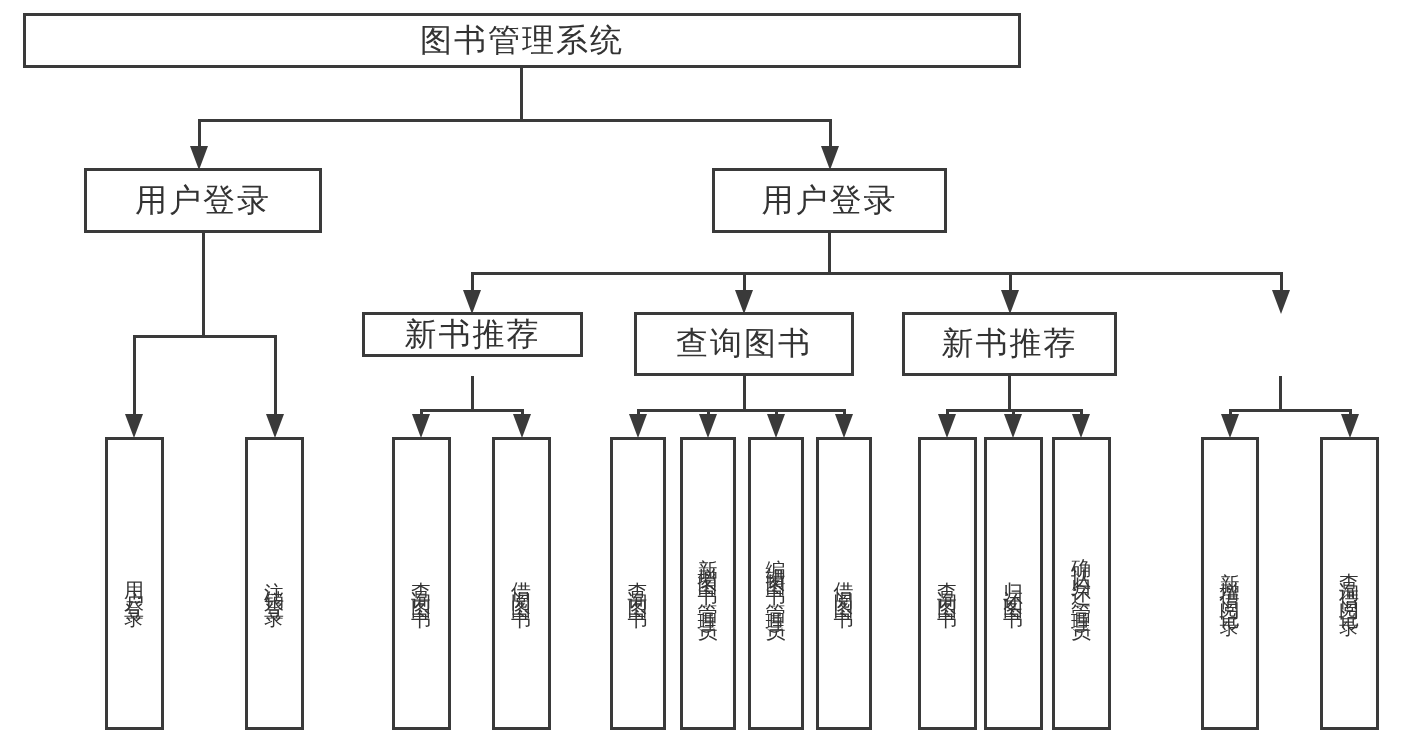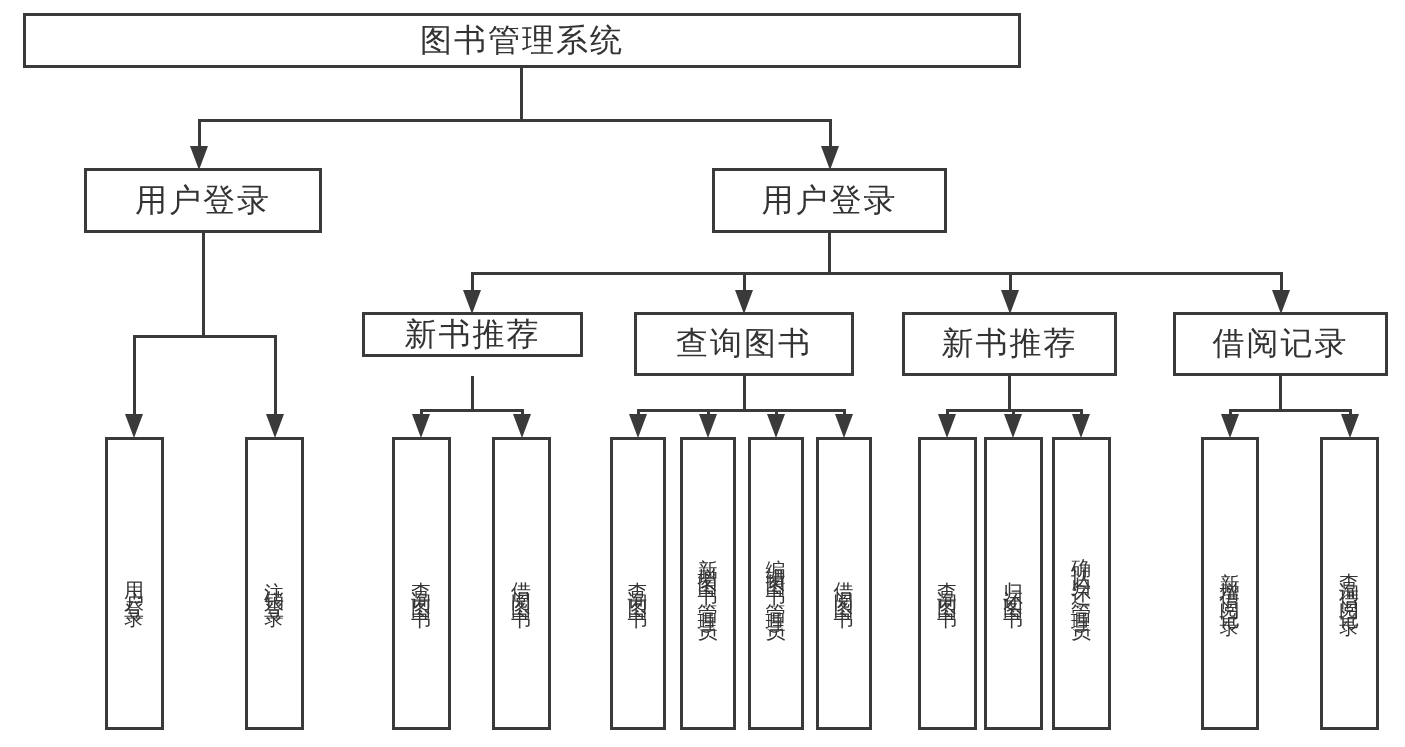--- a/index.html
+++ b/index.html
@@ -76,23 +76,20 @@
   </div>
 
   <div class="node h" style="left:362px;top:312px;width:221px;height:45px">
     <span>新书推荐</span>
   </div>
   <div class="node h" style="left:634px;top:312px;width:220px;height:64px">
     <span>查询图书</span>
   </div>
   <div class="node h" style="left:902px;top:312px;width:215px;height:64px">
     <span>新书推荐</span>
-  </div>
-  <div class="node h" style="left:1173px;top:312px;width:215px;height:64px">
-    <span>借阅记录</span>
   </div>
 
   <div class="node v" style="left:105px;top:437px;width:59px;height:293px">
     <span>用户登录</span>
   </div>
   <div class="node v" style="left:245px;top:437px;width:59px;height:293px">
     <span>注销登录</span>
   </div>
 
   <div class="node v" style="left:392px;top:437px;width:59px;height:293px">

